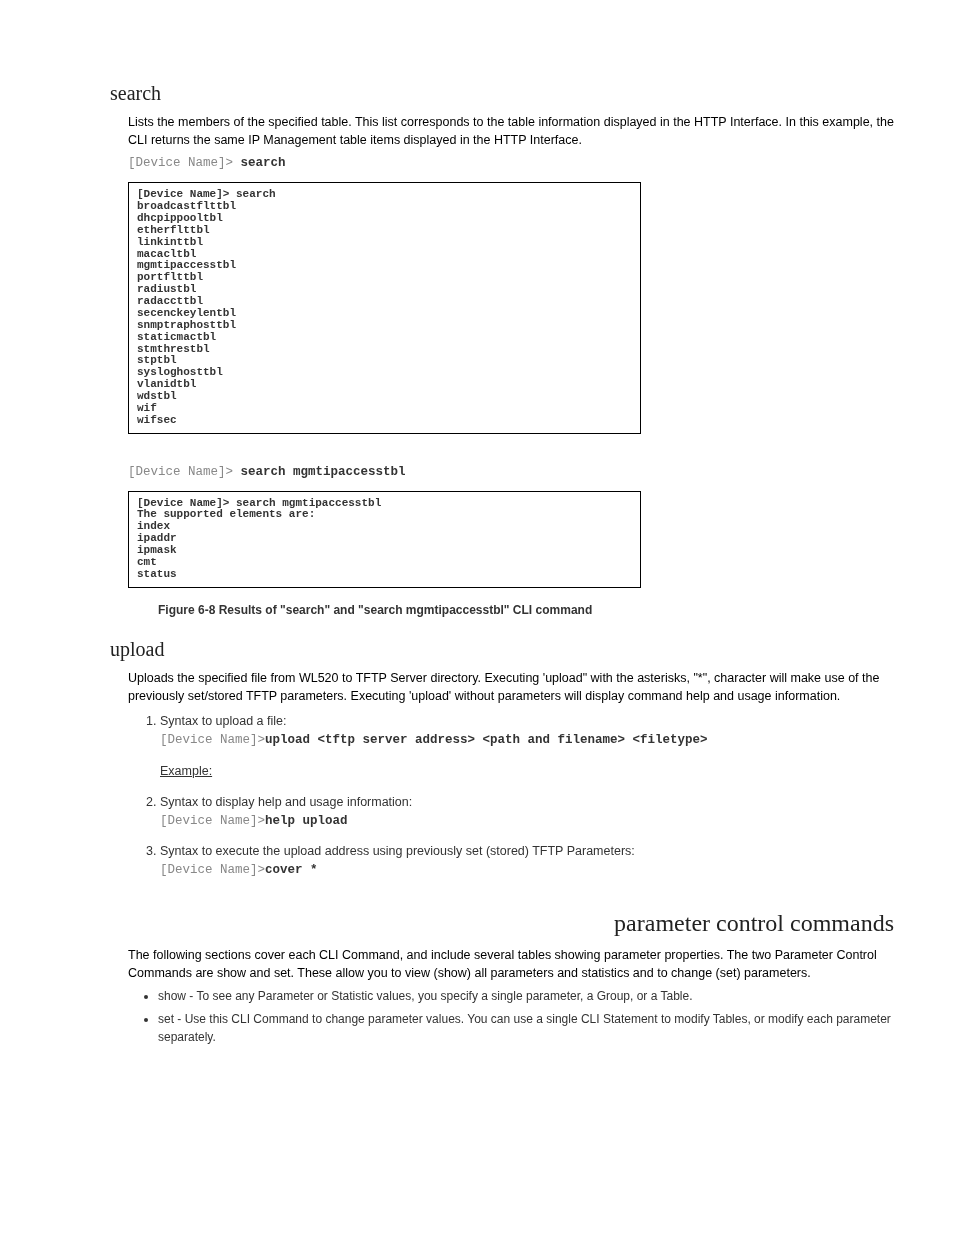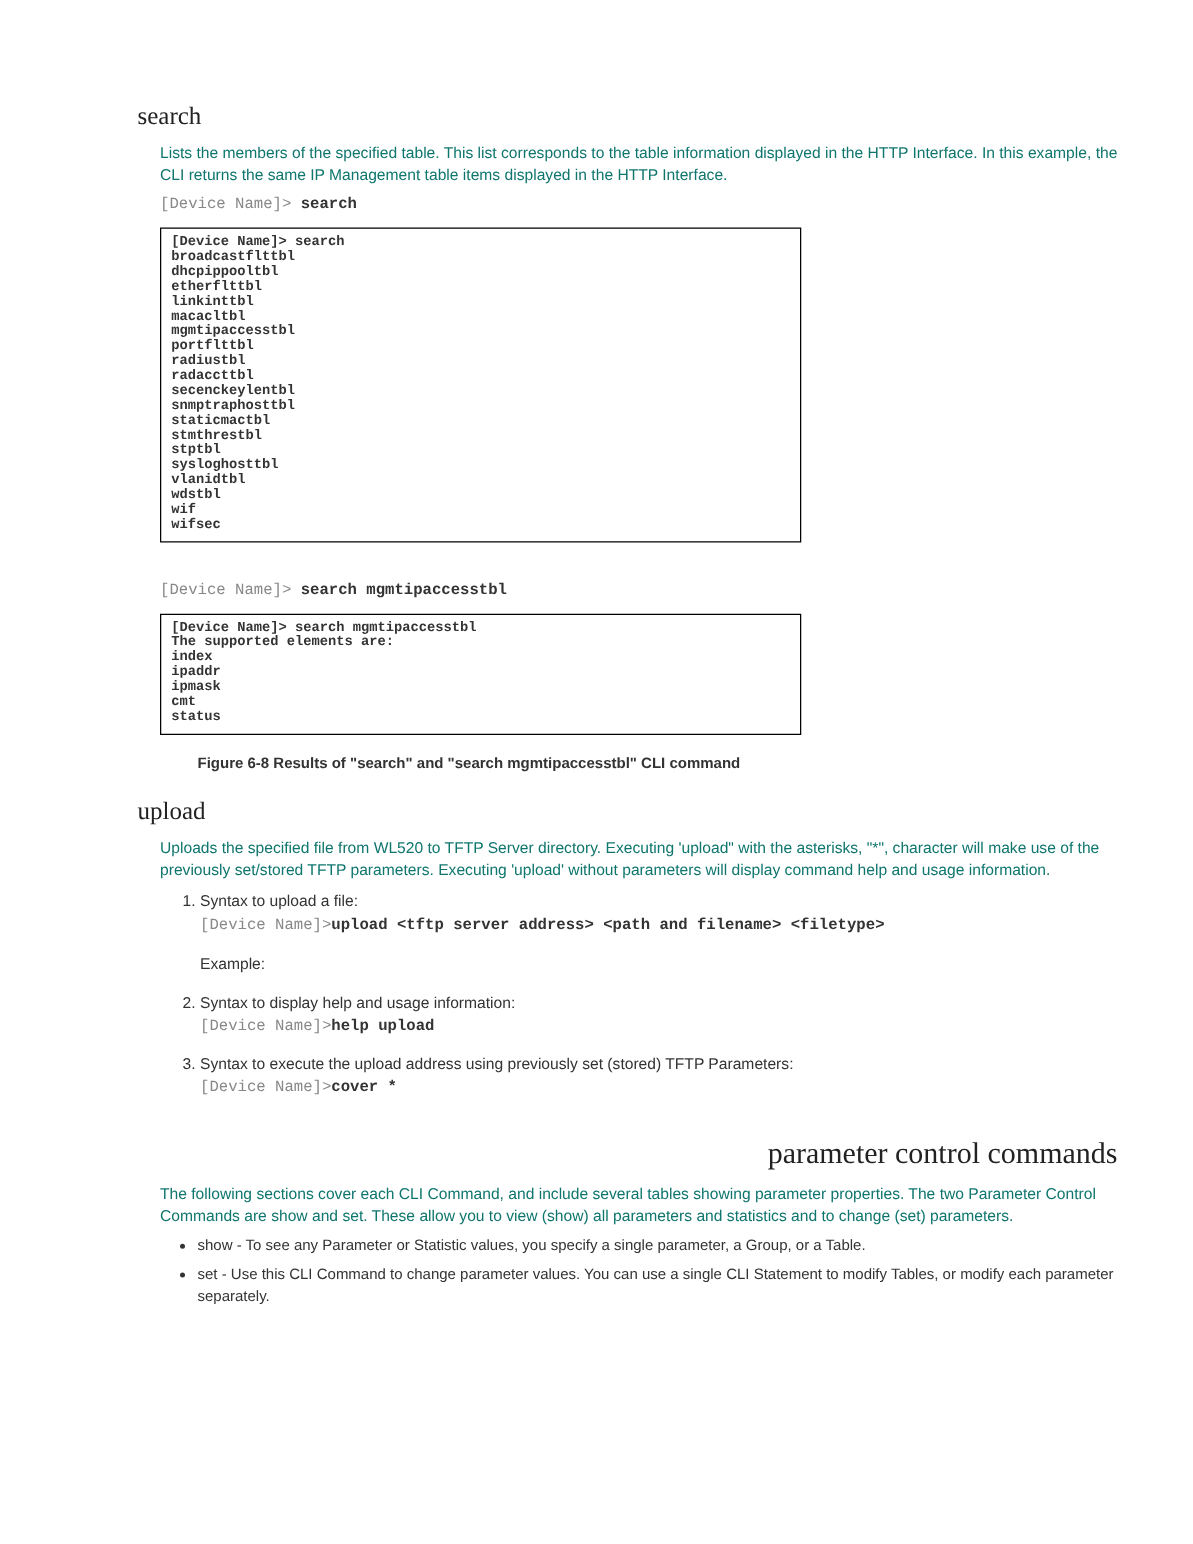--- a/index.html
+++ b/index.html
@@ -25,21 +25,21 @@
       margin-bottom: 6px;
       text-align: right;
     }
     .indent {
       margin-left: 18px;
     }
     p {
       margin: 0 0 6px 0;
       font-size: 12.5px;
       line-height: 1.45;
-      color: #0f766e;
+      color: #000000;
     }
     .cmd-line {
       font-family: 'Courier New', monospace;
       font-size: 12.5px;
       color: #888;
       margin: 4px 0 10px 0;
     }
     .cmd-bold {
       color: #333;
       font-weight: bold;
@@ -70,20 +70,21 @@
     }
     ol li {
       margin-bottom: 14px;
       font-size: 12.5px;
     }
     .sub {
       margin-top: 2px;
     }
     .example-label {
       margin-top: 14px;
+      text-decoration: underline;
     }
     ul.bullets {
       list-style: disc;
       margin: 6px 0 0 0;
       padding-left: 30px;
     }
     ul.bullets li {
       margin-bottom: 6px;
       font-size: 12px;
       line-height: 1.45;

